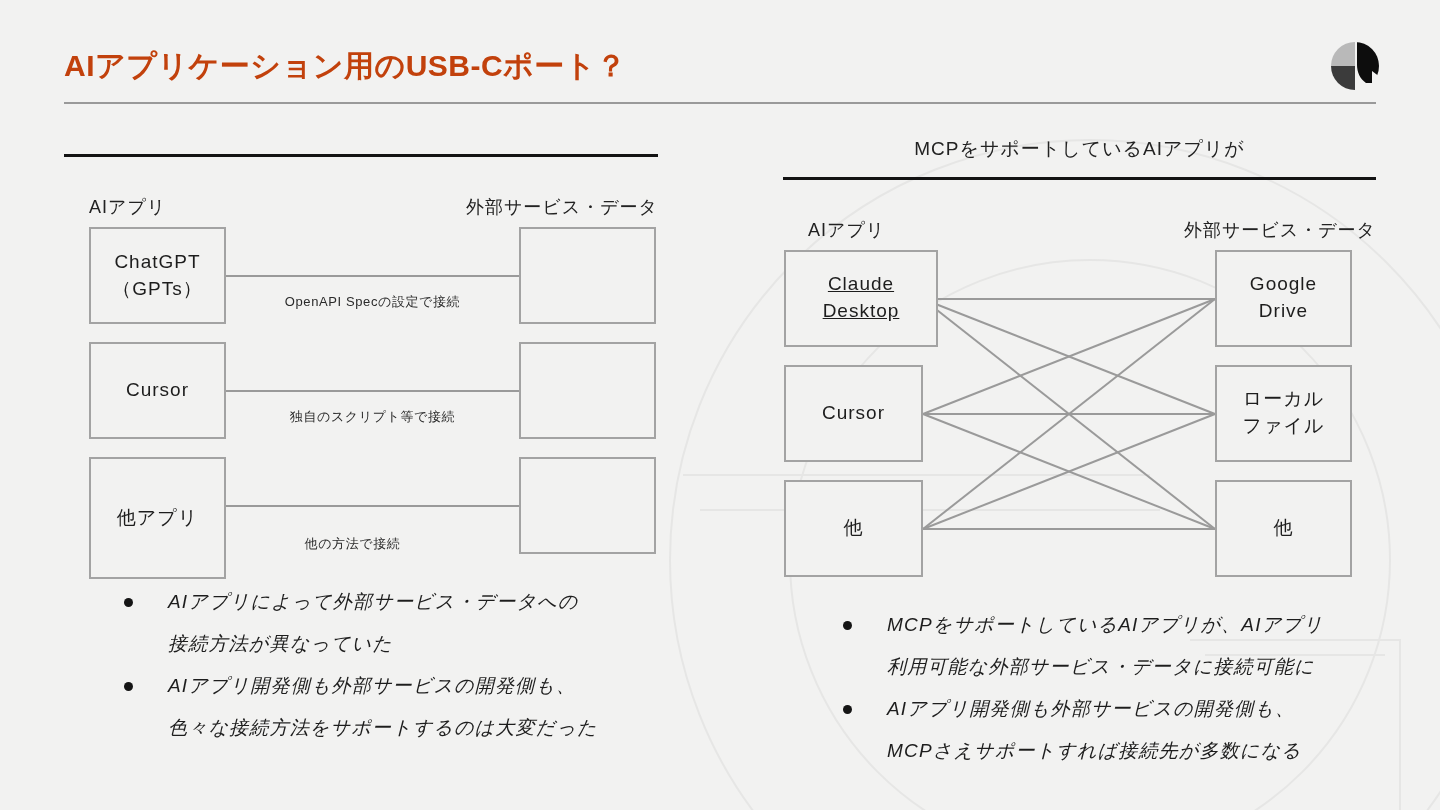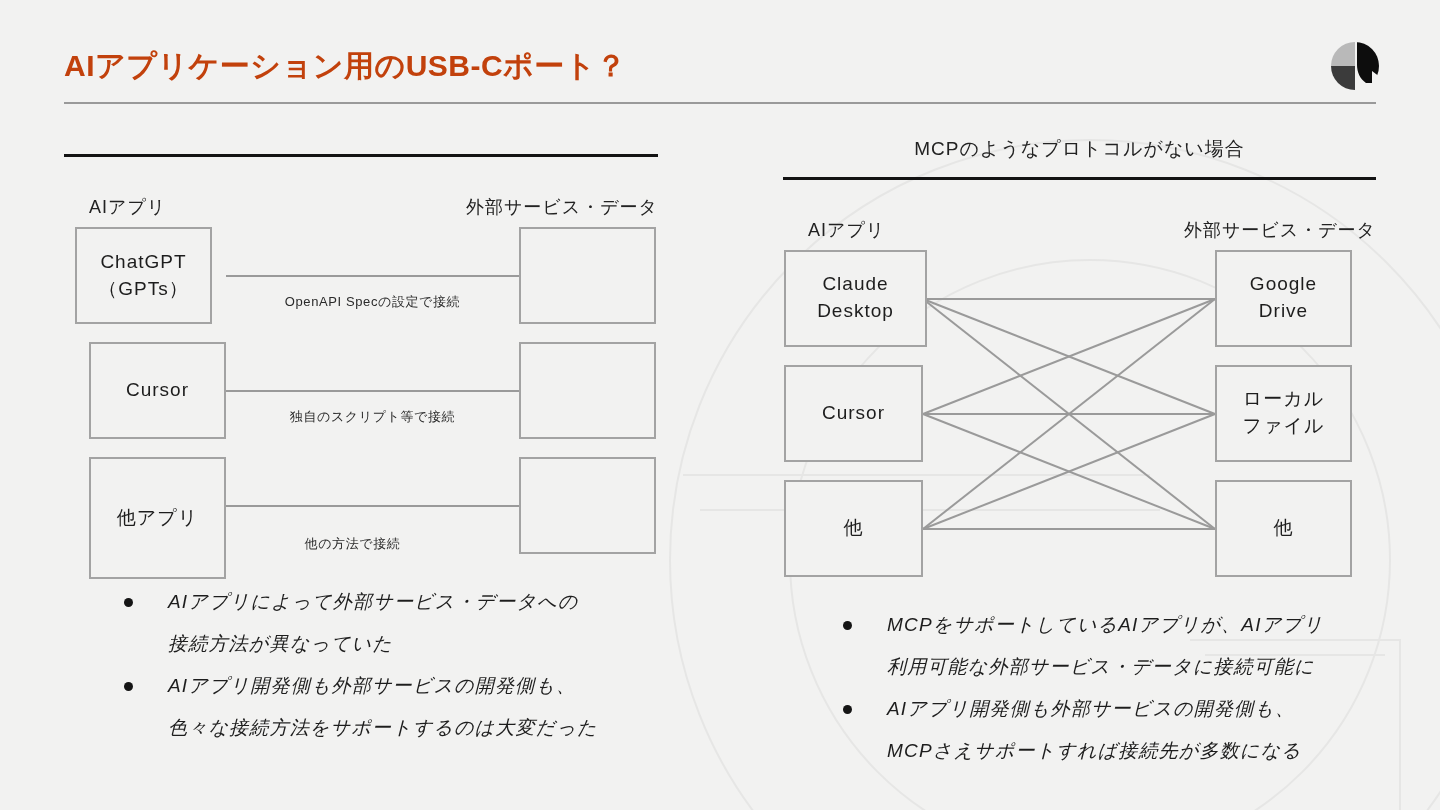--- a/index.html
+++ b/index.html
@@ -207,21 +207,21 @@
 
     <div class="diagram">
       <svg class="wires" viewBox="0 0 594 340" preserveAspectRatio="none">
         <g stroke="#9a9a9a" stroke-width="2" fill="none">
           <line x1="162" y1="49" x2="455" y2="49"></line>
           <line x1="162" y1="164" x2="455" y2="164"></line>
           <line x1="162" y1="279" x2="455" y2="279"></line>
         </g>
       </svg>
 
-      <div class="node" style="left:11px;  top:0px;   width:137px; height:97px;">
+      <div class="node" style="left:25px;  top:0px;   width:137px; height:97px;">
         <span style="white-space:pre-line">ChatGPT
 （GPTs）</span>
       </div>
       <div class="node" style="left:25px;  top:115px; width:137px; height:97px;">
         <span style="white-space:pre-line">Cursor</span>
       </div>
       <div class="node" style="left:25px;  top:230px; width:137px; height:122px;">
         <span style="white-space:pre-line">他アプリ</span>
       </div>
 
@@ -248,21 +248,21 @@
       </li>
       <li class="bullet">
         <span class="dot"></span>
         <span>AIアプリ開発側も外部サービスの開発側も、</span>
         <span class="line2">色々な接続方法をサポートするのは大変だった</span>
       </li>
     </ul>
   </div>
 
   <div class="panel panel-right">
-    <div class="panel-heading">MCPのようなプロトコルがない場合</div>
+    <div class="panel-heading">MCPをサポートしているAIアプリが</div>
     <div class="panel-rule"></div>
 
     <div class="col-labels">
       <div class="col-label left">AIアプリ</div>
       <div class="col-label right">外部サービス・データ</div>
     </div>
 
     <div class="diagram">
       <svg class="wires" viewBox="0 0 593 340" preserveAspectRatio="none">
         <g stroke="#9a9a9a" stroke-width="2" fill="none">
@@ -274,21 +274,21 @@
           <line x1="140" y1="164" x2="432" y2="49"></line>
           <line x1="140" y1="164" x2="432" y2="164"></line>
           <line x1="140" y1="164" x2="432" y2="279"></line>
 
           <line x1="140" y1="279" x2="432" y2="49"></line>
           <line x1="140" y1="279" x2="432" y2="164"></line>
           <line x1="140" y1="279" x2="432" y2="279"></line>
         </g>
       </svg>
 
-      <div class="node" style="left:1px;   top:0px;   width:143px; height:97px;">
+      <div class="node" style="left:1px;   top:0px;   width:154px; height:97px;text-decoration:underline;">
         <span style="white-space:pre-line">Claude
 Desktop</span>
       </div>
       <div class="node" style="left:1px;   top:115px; width:139px; height:97px;">
         <span style="white-space:pre-line">Cursor</span>
       </div>
       <div class="node" style="left:1px;   top:230px; width:139px; height:97px;">
         <span style="white-space:pre-line">他</span>
       </div>
 

